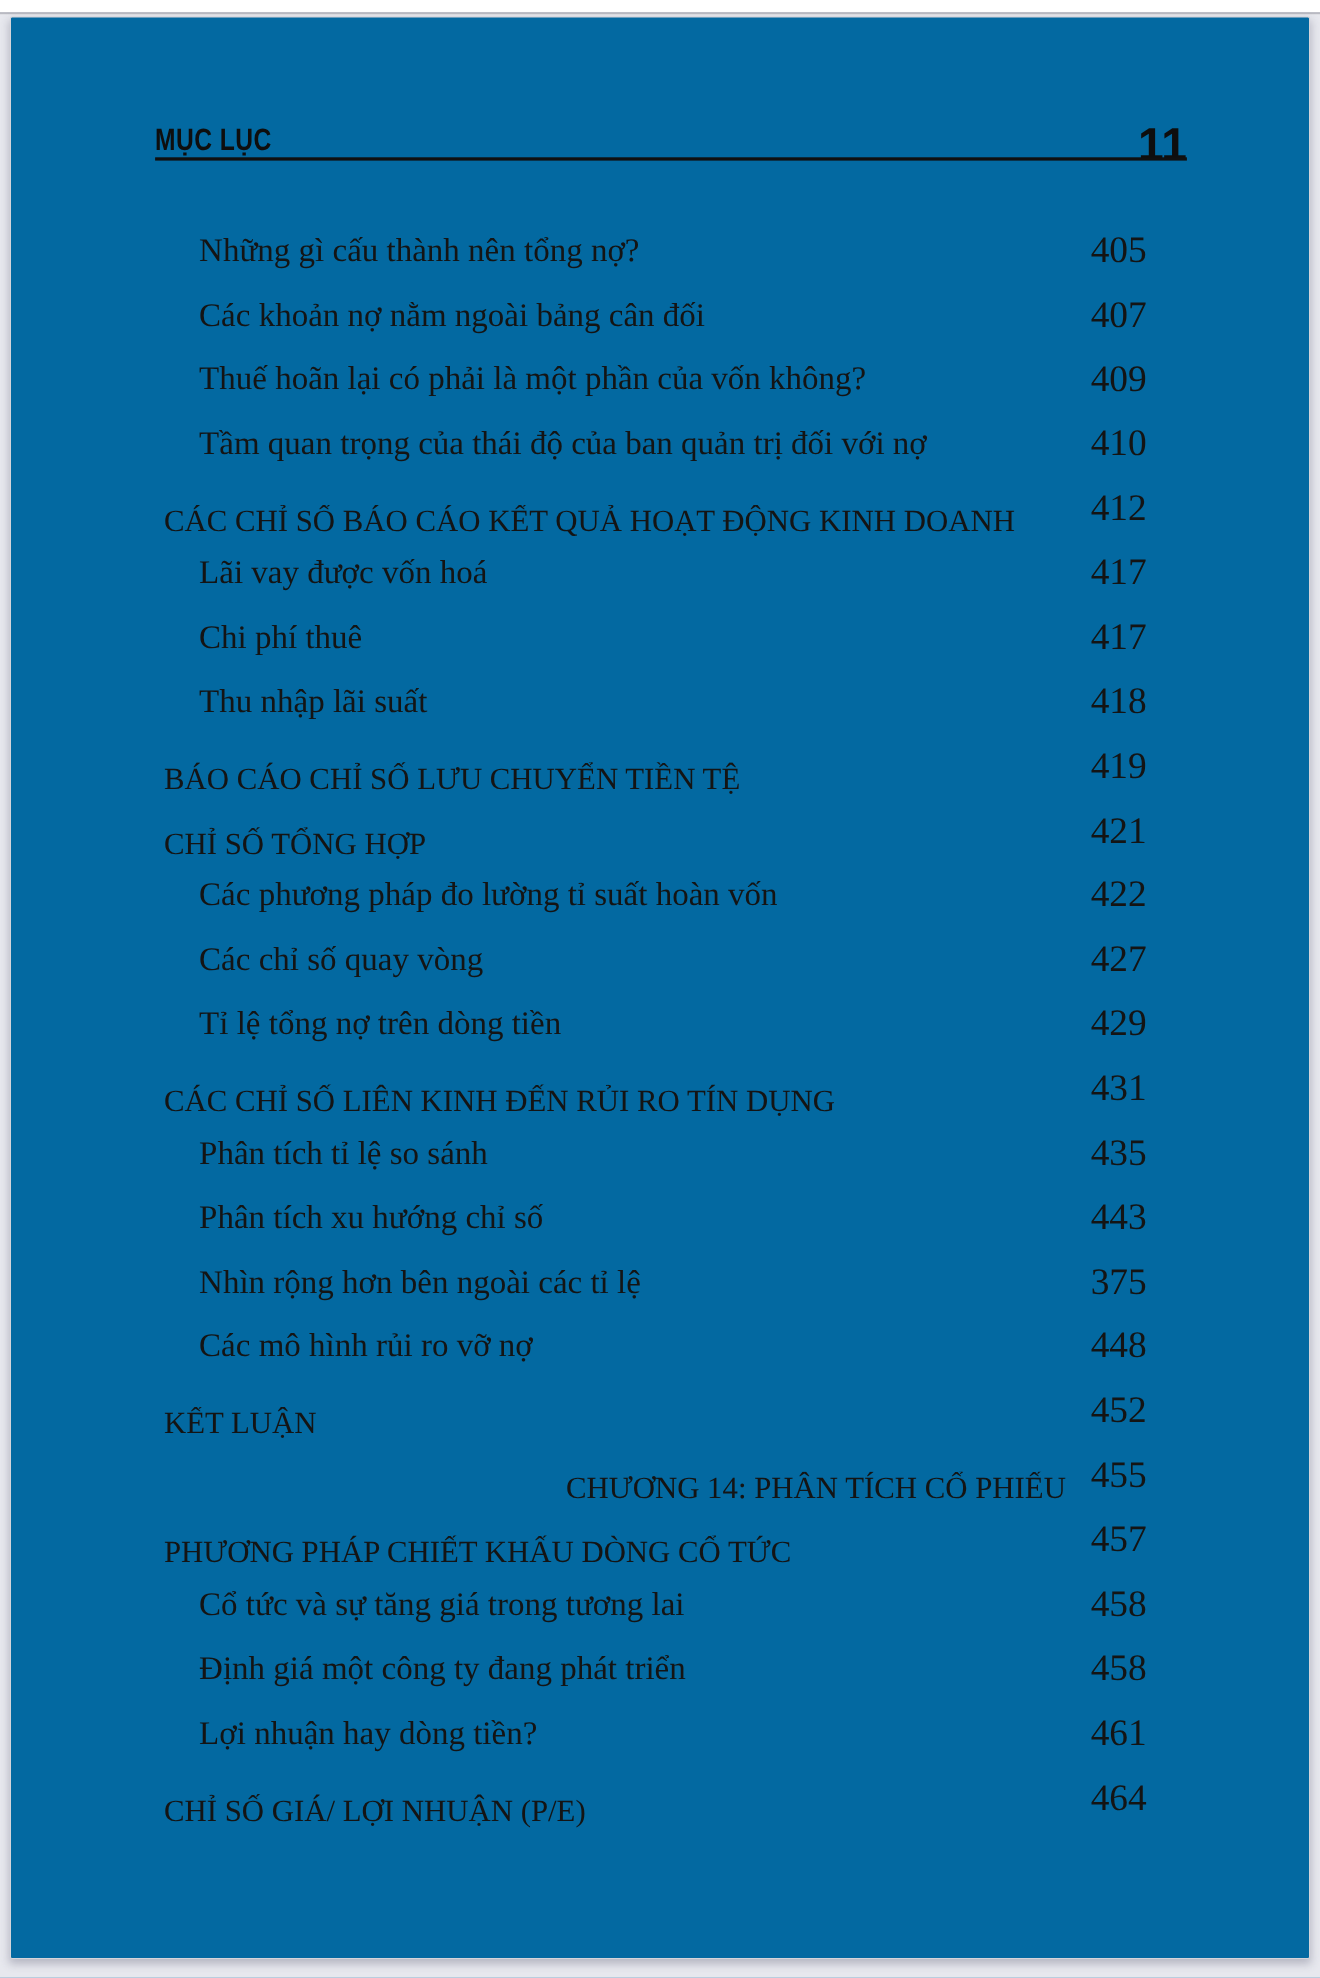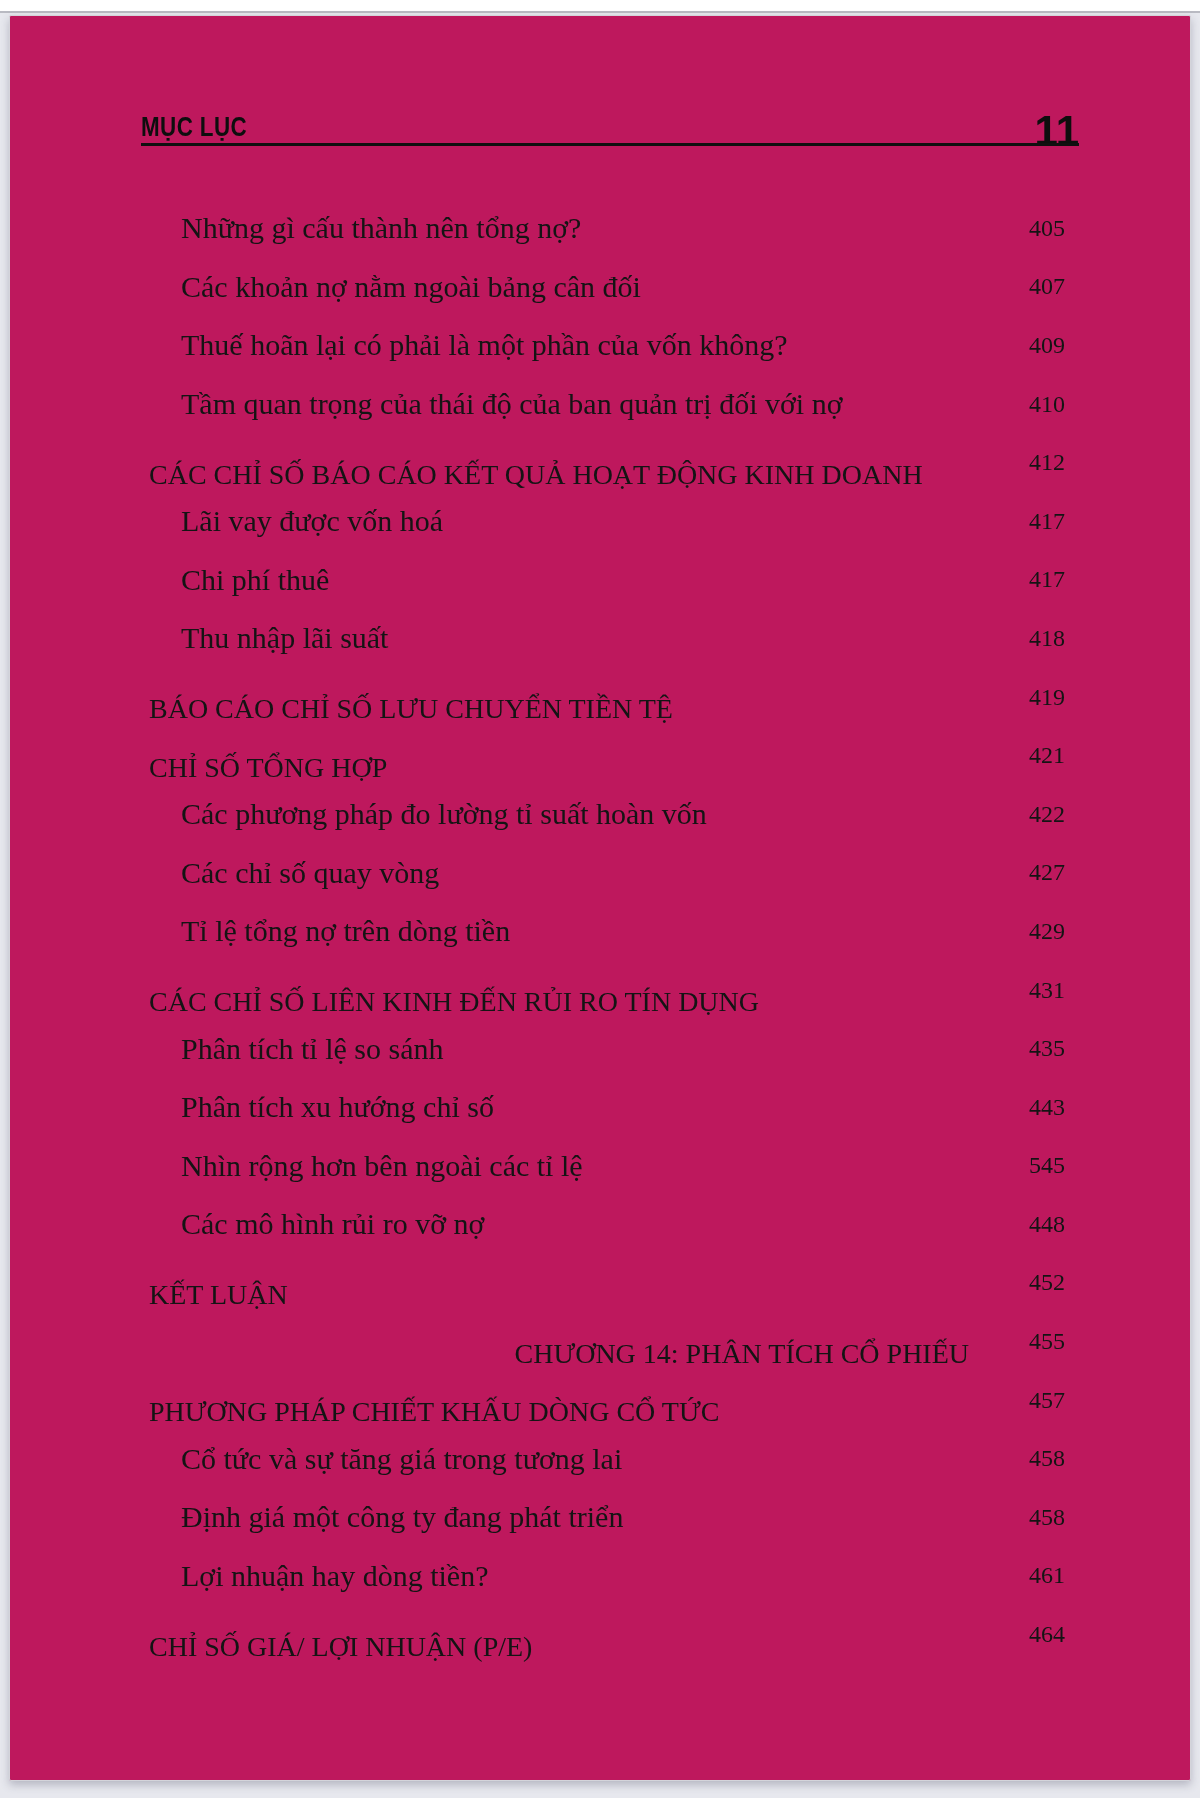--- a/index.html
+++ b/index.html
@@ -11,21 +11,21 @@
     color:#141414;
   }
   .prev-page-edge {
     position:absolute; top:0; left:0; width:100%; height:13px;
     background:#ffffff;
     border-bottom:2px solid #b9bac2;
   }
   .page {
     position:absolute; top:15px; left:9px;
     width:1182px; height:1766px;
-    background:#be185d;
+    background:#0369a1;
     border:1px solid #d4d4da;
     border-radius:2px;
     box-shadow:0 4px 8px rgba(70,70,95,0.30);
   }
   .page-inner {
     position:absolute; left:131px; top:0;
     width:938px; height:100%;
   }
   .header-title {
     position:absolute; top:95px; left:0;
@@ -45,21 +45,21 @@
     width:100%; height:3px; background:#101010;
   }
   .toc { position:absolute; top:183px; left:0; width:100%; }
   .row {
     display:flex; align-items:center;
     height:58.6px;
     font-size:30px;
     white-space:nowrap;
   }
   .lbl { flex:1; overflow:hidden; }
-  .pg { width:110px; text-align:right; padding-right:14px; font-weight:normal; font-size:24px; }
+  .pg { width:110px; text-align:center; padding-right:14px; font-weight:normal; font-size:34px; }
   .lvl-sub .lbl { padding-left:40px; }
   .lvl-section .lbl, .lvl-chapter .lbl { padding-left:8px; font-size:28px;margin-top:24px; }
   .lvl-chapter .lbl { font-weight:normal;text-align:right; }
 </style>
 </head>
 <body>
 
 <div class="prev-page-edge"></div>
 
 <div class="page">
@@ -143,21 +143,21 @@
     <span class="pg">435</span>
   </div>
 
   <div class="row lvl-sub">
     <span class="lbl">Phân tích xu hướng chỉ số</span>
     <span class="pg">443</span>
   </div>
 
   <div class="row lvl-sub">
     <span class="lbl">Nhìn rộng hơn bên ngoài các tỉ lệ</span>
-    <span class="pg">545</span>
+    <span class="pg">375</span>
   </div>
 
   <div class="row lvl-sub">
     <span class="lbl">Các mô hình rủi ro vỡ nợ</span>
     <span class="pg">448</span>
   </div>
 
   <div class="row lvl-section">
     <span class="lbl">KẾT LUẬN</span>
     <span class="pg">452</span>

